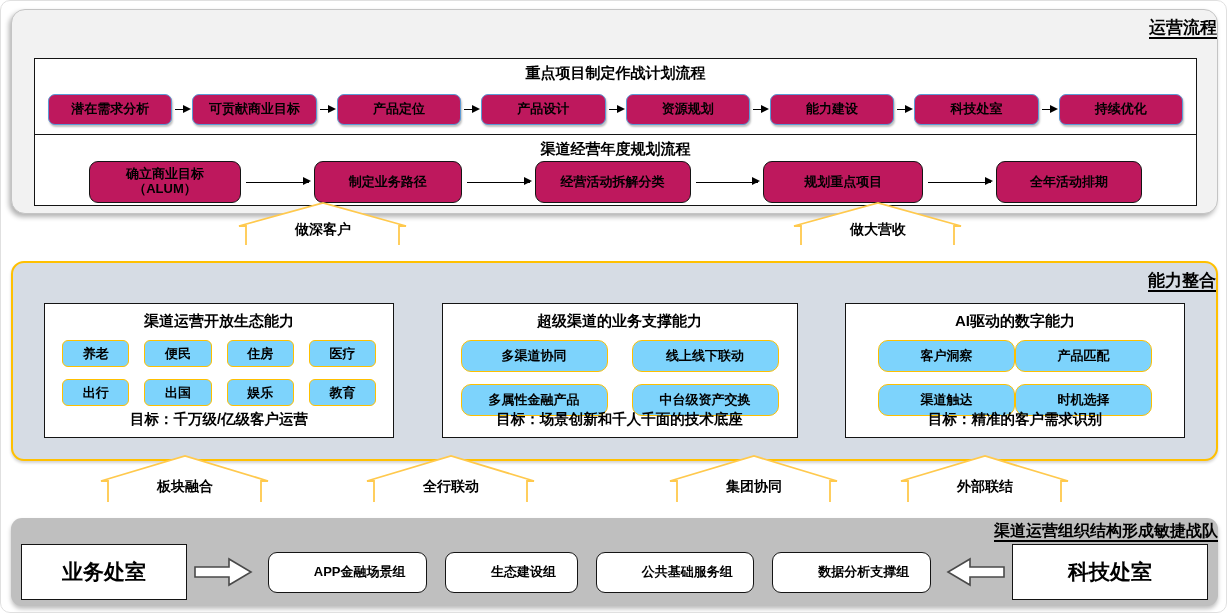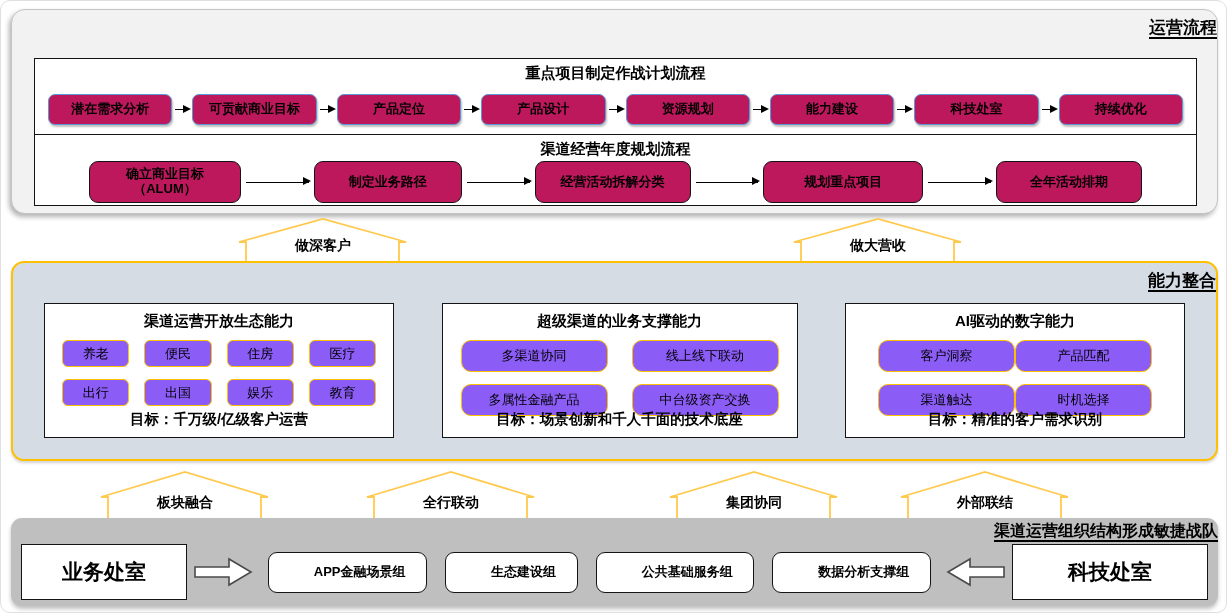--- a/index.html
+++ b/index.html
@@ -28,39 +28,39 @@
   .harrow{position:relative;height:0;border-top:1.6px solid #000;flex:0 0 14px;margin:0 3px;}
   .harrow::after{content:"";position:absolute;right:-2px;top:-5.5px;width:0;height:0;
     border-left:8px solid #000;border-top:4.5px solid transparent;border-bottom:4.5px solid transparent;}
   .harrow.grow{flex:1 1 auto;margin:0 5px;}
   .w152{flex:0 0 152px;} .w148{flex:0 0 148px;} .w156{flex:0 0 156px;} .w160{flex:0 0 160px;} .w146{flex:0 0 146px;}
 
   
   .bridge{position:absolute;left:0;width:1227px;}
   .bridge1{top:211px;height:49px;}
   .bridge2{top:460px;height:57px;}
-  .house{position:absolute;bottom:0;width:170px;margin-top:27px;}
+  .house{position:absolute;bottom:16px;width:170px;margin-top:27px;}
   .bridge1 .house{height:44px;}
   .bridge2 .house{height:48px;}
   .house svg{position:absolute;inset:0;width:100%;height:100%;}
   .house span{position:absolute;left:0;right:0;bottom:6px;text-align:center;font-size:14px;font-weight:700;}
 
   
   .sec-cap{position:absolute;left:10px;top:260px;width:1207px;height:200px;background:#D6DCE4;
     border:2.5px solid #FFC000;border-radius:13px;box-sizing:border-box;box-shadow:0 2px 3px rgba(0,0,0,.18);}
   .cards{position:absolute;left:0;right:0;top:40px;display:flex;justify-content:space-between;padding:0 31px;}
   .card{position:relative;height:135px;background:#fff;border:1.6px solid #141414;box-sizing:border-box;}
   .card.c1{width:350px;} .card.c2{width:356px;} .card.c3{width:340px;}
   .card-title{position:absolute;left:0;right:0;top:8px;text-align:center;font-size:15px;font-weight:700;}
   .items{position:absolute;left:0;right:0;top:36px;display:grid;row-gap:12px;}
   .c1 .items{grid-template-columns:repeat(4,1fr);column-gap:15px;margin:0 17px;}
   .c2 .items{grid-template-columns:repeat(2,1fr);column-gap:24px;margin:0 18px;}
   .c3 .items{grid-template-columns:repeat(2,1fr);margin:0 32px;}
-  .item{background:#8b5cf6;border:1.6px solid #FFC000;display:flex;align-items:center;justify-content:center;
-    font-size:13px;font-weight:400;box-sizing:border-box;}
+  .item{background:#7dd3fc;border:1.6px solid #FFC000;display:flex;align-items:center;justify-content:center;
+    font-size:13px;font-weight:700;box-sizing:border-box;}
   .c1 .item{height:27px;border-radius:6px;}
   .c2 .item,.c3 .item{height:32px;border-radius:10px;}
   .goal{position:absolute;left:0;right:0;bottom:8px;text-align:center;font-size:14.5px;font-weight:700;}
 
   
   .sec-org{position:absolute;left:10px;top:517px;width:1207px;height:88px;background:#BFBFBF;
     border-radius:11px;box-shadow:0 3px 4px rgba(0,0,0,.25);}
   .org-row{position:absolute;left:0;right:0;top:26px;display:flex;align-items:center;padding:0 10px;}
   .dept{height:56px;background:#fff;border:1.6px solid #141414;display:flex;align-items:center;justify-content:center;
     font-size:21px;font-weight:700;box-sizing:border-box;}

